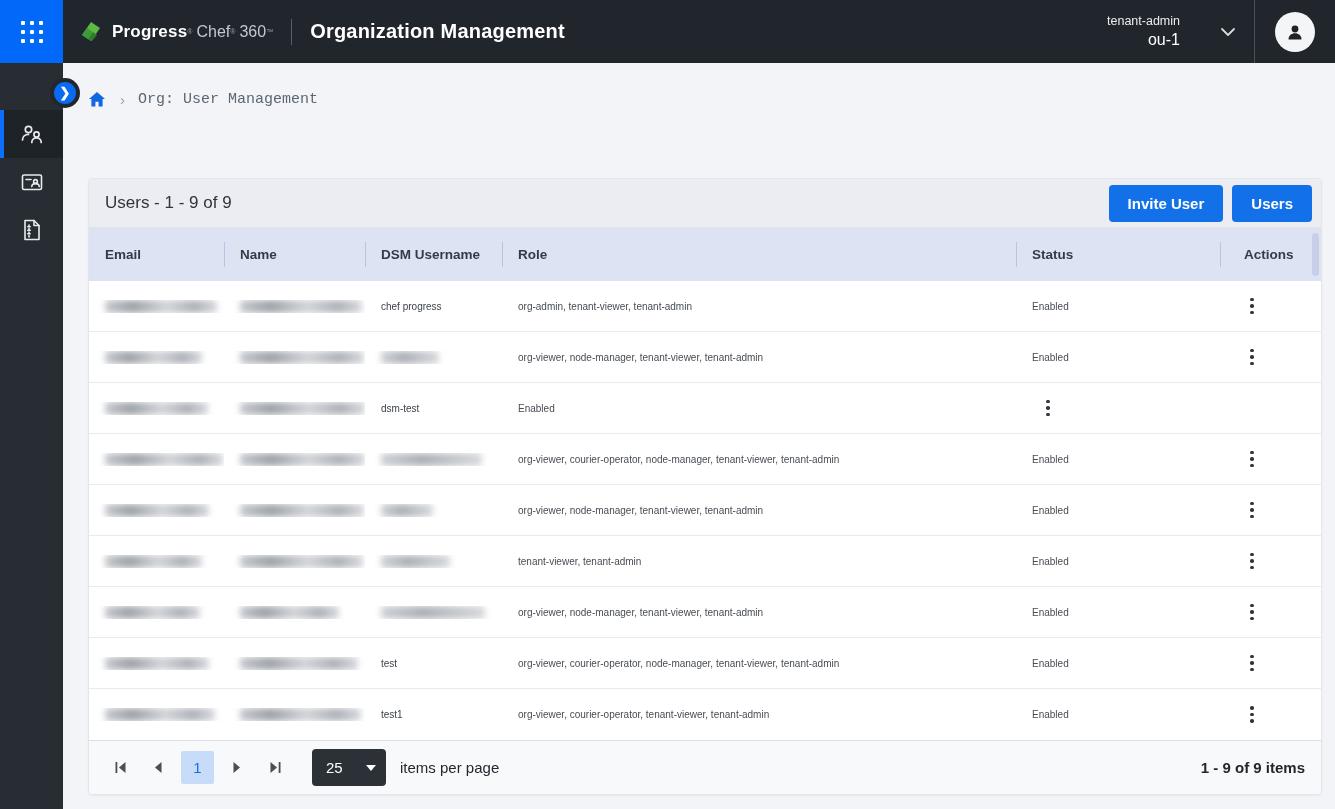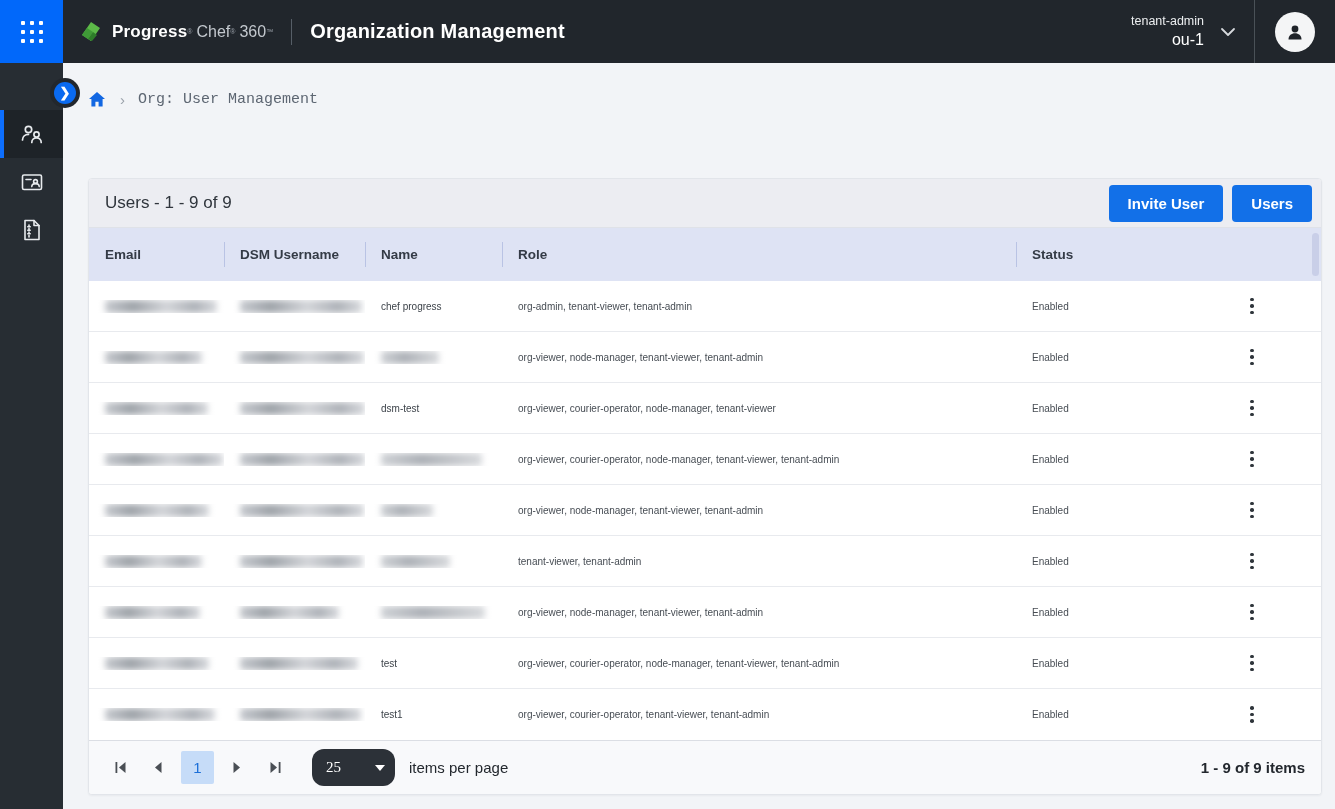--- a/index.html
+++ b/index.html
@@ -13,21 +13,21 @@
   .waffle-grid i { background:#fff; border-radius:1px; }
   .brand { display:flex; align-items:center; margin-left:15px; flex:none; }
   .brand svg { margin-right:8px; }
   .brand .p1 { color:#fff; font-weight:bold; font-size:17px; letter-spacing:.2px; }
   .brand .p2 { color:#c3c8ce; font-size:16px; margin-left:4px; }
   .brand .p3 { color:#c3c8ce; font-size:16px; margin-left:4px; }
   .brand sup { font-size:7px; color:#9aa1a9; }
   .hdr-divider { width:1px; height:26px; background:#565e67; margin:0 18px; flex:none; }
   .app-title { color:#fff; font-weight:bold; font-size:20px; letter-spacing:.2px; }
   .hdr-right { margin-left:auto; display:flex; align-items:center; height:100%; }
-  .tenant-menu { display:flex; align-items:center; background:none; border:none; cursor:pointer; padding:0 18px 0 0; }
+  .tenant-menu { display:flex; align-items:center; background:none; border:none; cursor:pointer; padding:0 18px 0 0;gap:24px; }
   .tenant-lines { display:flex; flex-direction:column; align-items:flex-end; margin-right:16px; }
   .tenant-role { color:#eceef0; font-size:12.5px; line-height:17px; }
   .tenant-org { color:#fff; font-size:16px; line-height:20px; }
   .avatar-wrap { width:81px; height:63px; border-left:1px solid #4a5157; display:flex; align-items:center; justify-content:center; }
   .avatar-btn { width:40px; height:40px; border-radius:50%; background:#f4f5f6; border:none; cursor:pointer; display:flex; align-items:center; justify-content:center; }
 
   
   .sidebar { position:fixed; top:63px; left:0; width:63px; height:746px; background:#272d33; padding-top:47px; z-index:20; }
   .nav-item { width:63px; height:48px; display:flex; align-items:center; justify-content:center; background:none; border:none; cursor:pointer; position:relative; }
   .nav-item.active { background:#1e2328; }
@@ -63,21 +63,21 @@
   .cell.c-actions { padding-left:24px; }
   .redact { display:inline-block; height:13px; border-radius:3px; background:linear-gradient(90deg,#c7cacf 0%,#9ea3a9 25%,#d3d5d9 55%,#aeb2b8 80%,#d8dade 100%); filter:blur(3px); }
   .redact-name { background:linear-gradient(90deg,#cfd2d6 0%,#adb1b7 40%,#d8dadd 100%); }
   .kebab { background:none; border:none; cursor:pointer; display:flex; flex-direction:column; gap:3px; padding:6px; }
   .kebab i { width:3.5px; height:3.5px; border-radius:50%; background:#2f353b; }
 
   
   .card-footer { height:54px; background:#f8f9fb; border-top:1px solid #dbdee4; display:flex; align-items:center; padding:0 16px; }
   .pg-btn { width:30px; height:30px; background:none; border:none; cursor:pointer; display:flex; align-items:center; justify-content:center; margin-right:8px; }
   .pg-page { width:33px; height:33px; background:#c6dcf8; color:#1b6fd8; font-size:15px; border:none; border-radius:2px; cursor:pointer; display:flex; align-items:center; justify-content:center; margin-right:8px; font-family:inherit; }
-  .pg-select { margin-left:14px; width:83px; height:37px; background:#2c3138; border:none; border-radius:12px; cursor:pointer; display:flex; align-items:center; color:#fff; font-size:15px; font-family:Liberation Serif, serif; padding:0 10px 0 14px; }
+  .pg-select { margin-left:14px; width:74px; height:37px; background:#2c3138; border:none; border-radius:4px; cursor:pointer; display:flex; align-items:center; color:#fff; font-size:15px; font-family:Liberation Sans, sans-serif; padding:0 10px 0 14px; }
   .pg-select .caret { margin-left:auto; width:0; height:0; border-left:5px solid transparent; border-right:5px solid transparent; border-top:6px solid #fff; }
   .pg-label { margin-left:14px; font-size:15px; color:#23282e; }
   .pg-range { margin-left:auto; font-size:15px; color:#23282e;font-weight:bold; }
 </style>
 </head>
 <body>
 
 <header class="app-header">
   <button class="waffle">
     <span class="waffle-grid">
@@ -176,24 +176,25 @@
     <div class="card-header">
       <h2 class="card-title">Users - 1 - 9 of 9</h2>
       <div class="card-actions">
         <button class="btn-primary">Invite User</button>
         <button class="btn-primary">Users</button>
       </div>
     </div>
 
     <div class="grid-row thead">
       <div class="th">Email</div>
+      <div class="th">Name</div>
       <div class="th">DSM Username</div>
-      <div class="th">Name</div>
       <div class="th">Role</div>
       <div class="th">Status</div>
+      <div class="th c-actions">Actions</div>
       <div class="v-scrollbar"></div>
     </div>
 
     <div id="table-body">
   <div class="grid-row trow">
     <div class="cell c-email">
             <span class="redact" style="width: 112px;"></span>
           </div>
     <div class="cell c-dsm">
             <span class="redact" style="width: 122px;"></span>
@@ -236,21 +237,20 @@
   <div class="grid-row trow">
     <div class="cell c-email">
             <span class="redact" style="width: 103px;"></span>
           </div>
     <div class="cell c-dsm">
             <span class="redact" style="width: 125px;"></span>
           </div>
     <div class="cell c-name">
             <span>dsm-test</span>
           </div>
-    <div class="cell c-role">org-viewer, courier-operator, node-manager, tenant-viewer</div>
     <div class="cell c-status">Enabled</div>
     <div class="cell c-actions">
       <button class="kebab">
               <i></i>
               <i></i>
               <i></i>
             </button>
     </div>
   </div>
 

